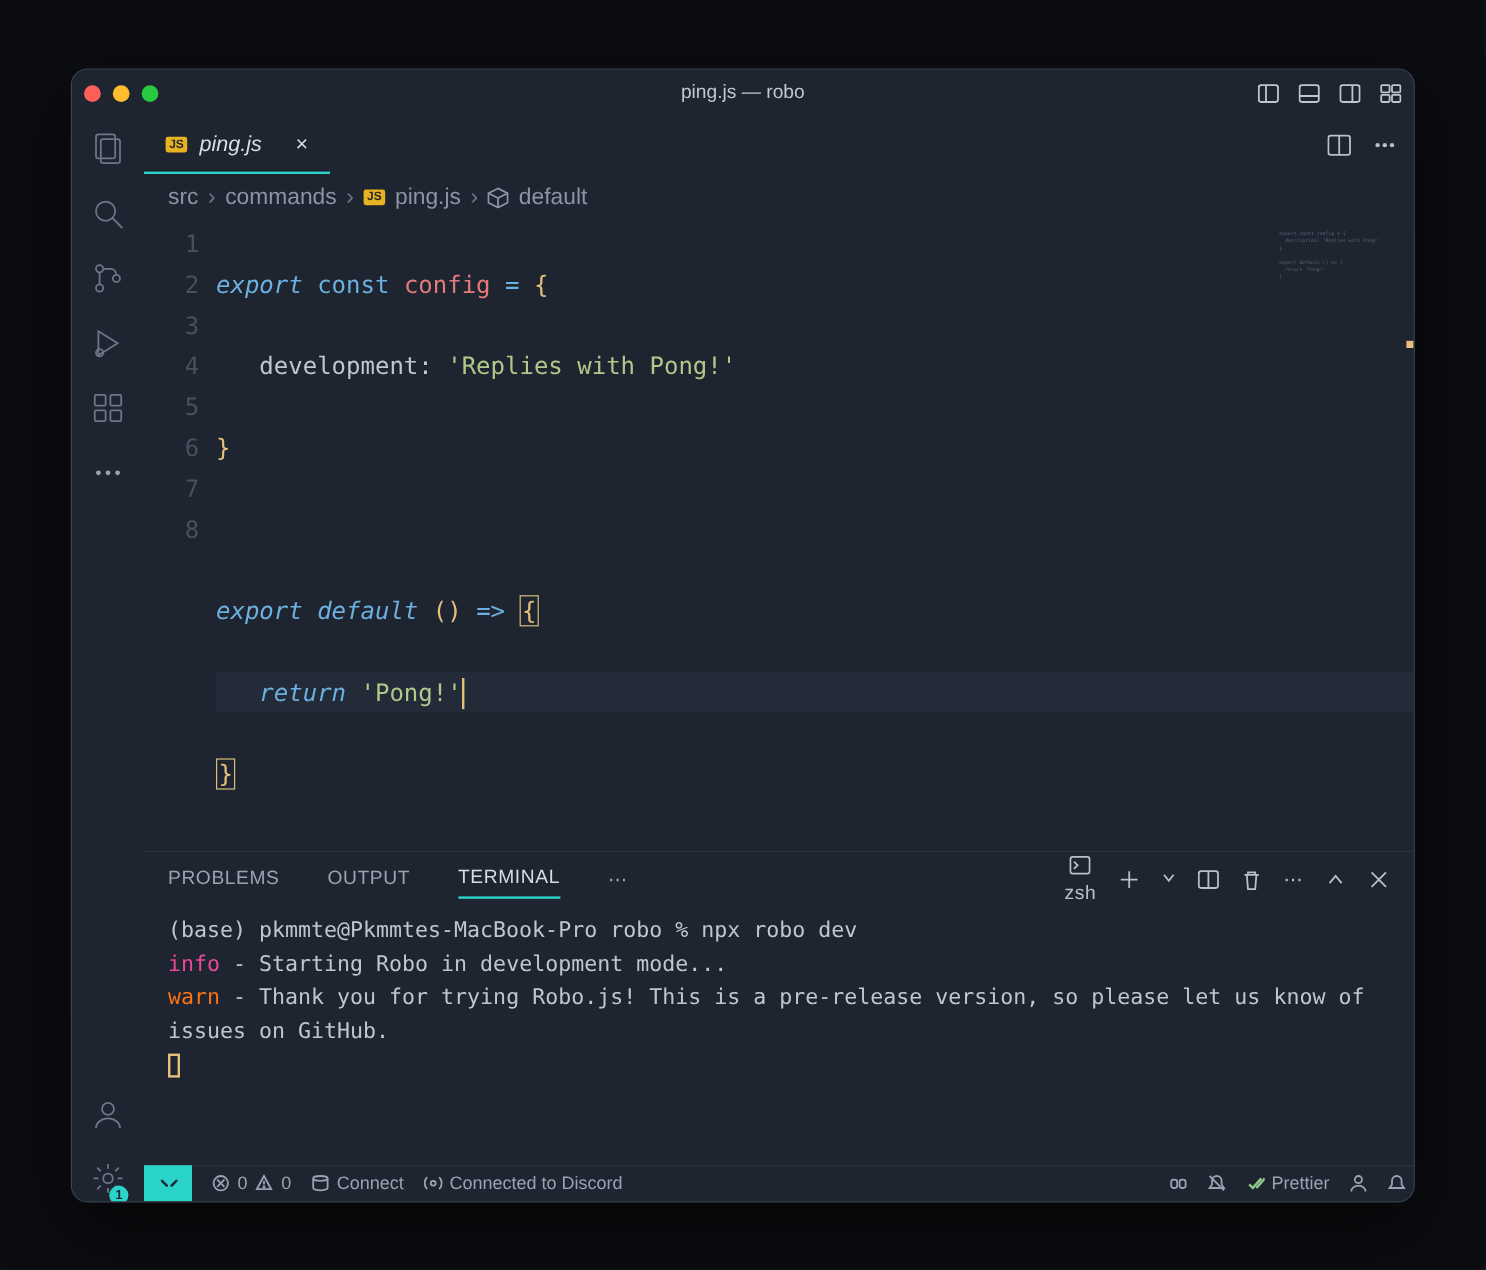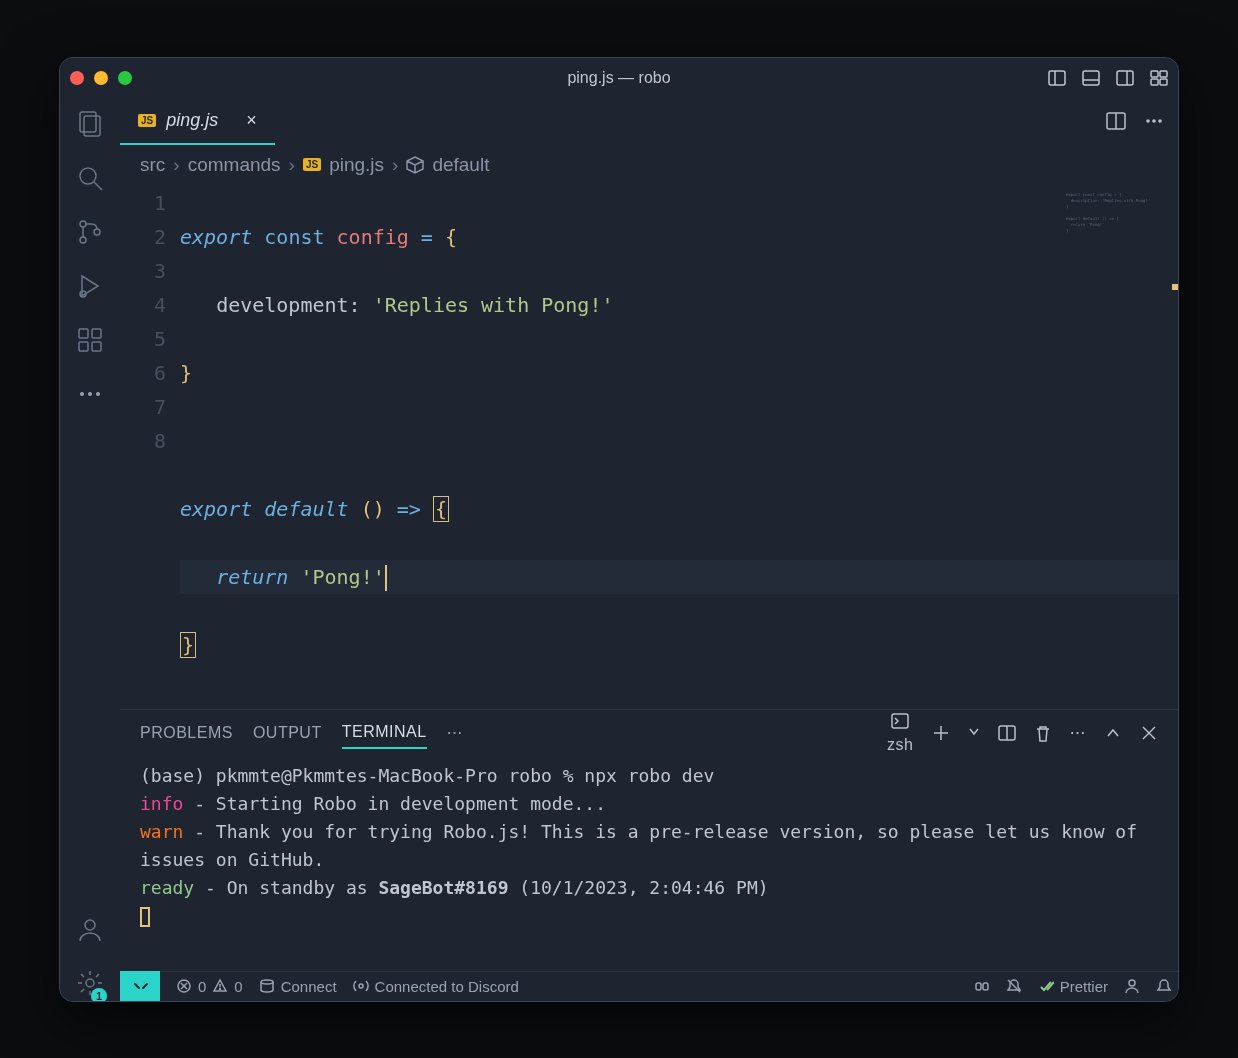--- a/index.html
+++ b/index.html
@@ -140,21 +140,21 @@
 }
 .overview-ruler .mark { position: absolute; right: 0; width: 6px; height: 6px; background: #e5c07b; top: 100px; }
 
 .panel {
   height: 262px;
   border-top: 1px solid #2b3240;
   display: flex; flex-direction: column;
 }
 .panel-tabs {
   display: flex; align-items: center; padding: 0 20px;
-  height: 46px; gap: 20px; font-size: 16px; color: #9aa3b2; letter-spacing: 0.5px;
+  height: 46px; gap: 40px; font-size: 16px; color: #9aa3b2; letter-spacing: 0.5px;
 }
 .panel-tab { cursor: pointer; }
 .panel-tab.active { color: #d7dde6; border-bottom: 2px solid #2ad4c9; padding-bottom: 6px; margin-top: 6px; }
 .panel-tabs .dots { cursor: pointer; }
 .panel-tabs .spacer { flex: 1; }
 .panel-tabs .right { display: flex; align-items: center; gap: 18px; }
 .panel-icon { width: 18px; height: 18px; stroke: #b8c0cc; fill: none; stroke-width: 1.5; cursor: pointer; }
 .shell-label { display: flex; align-items: center; gap: 6px; color: #b8c0cc; flex-direction: column; }
 
 .terminal {
@@ -359,21 +359,20 @@
             <svg class="panel-icon">
                 <line x1="3" y1="3" x2="15" y2="15"></line>
                 <line x1="15" y1="3" x2="3" y2="15"></line>
               </svg>
           </div>
         </div>
         <div class="terminal">
 <div>(base) pkmmte@Pkmmtes-MacBook-Pro robo % npx robo dev</div>
 <div><span class="term-info">info</span><span>  - Starting Robo in development mode...</span></div>
 <div><span class="term-warn">warn</span><span>  - Thank you for trying Robo.js! This is a pre-release version, so please let us know of issues on GitHub.</span></div>
-<div><span class="term-ready">ready</span><span> - On standby as </span><span class="term-bot">SageBot#8169</span><span> (10/1/2023, 2:04:46 PM)</span></div>
 <div><span class="term-cursor"></span></div>
         </div>
       </div>
 
       <div class="statusbar">
         <div class="remote">
           <svg width="18" height="18" style="stroke:#1e2430;fill:none;stroke-width:2">
               <path d="M4 7l4 4M12 11l4-4M8 11l-4-4M16 7l-4 4" stroke-linecap="round"></path>
             </svg>
         </div>

